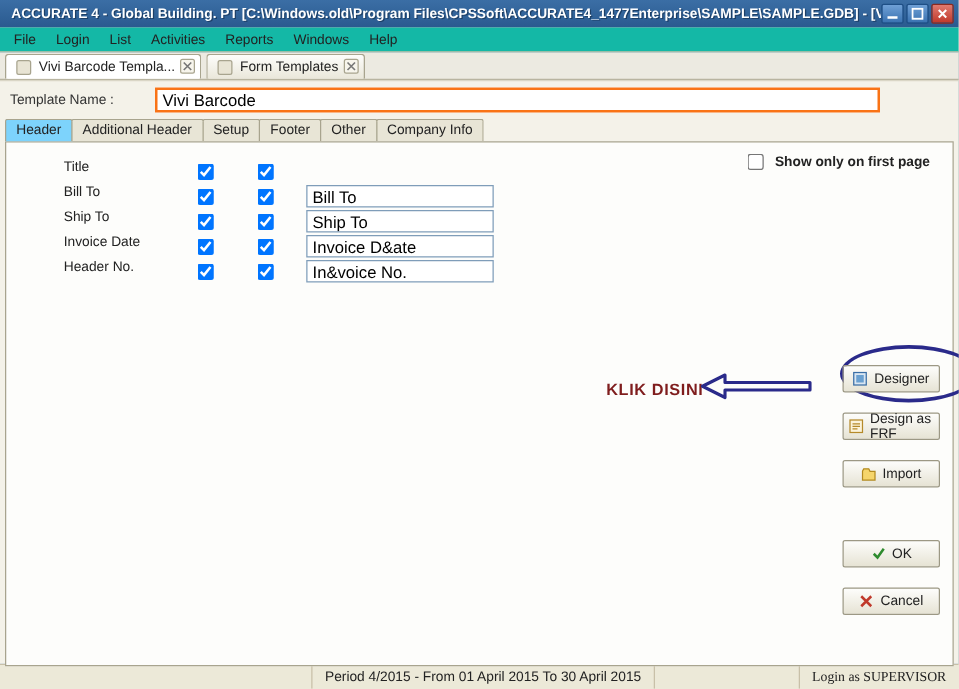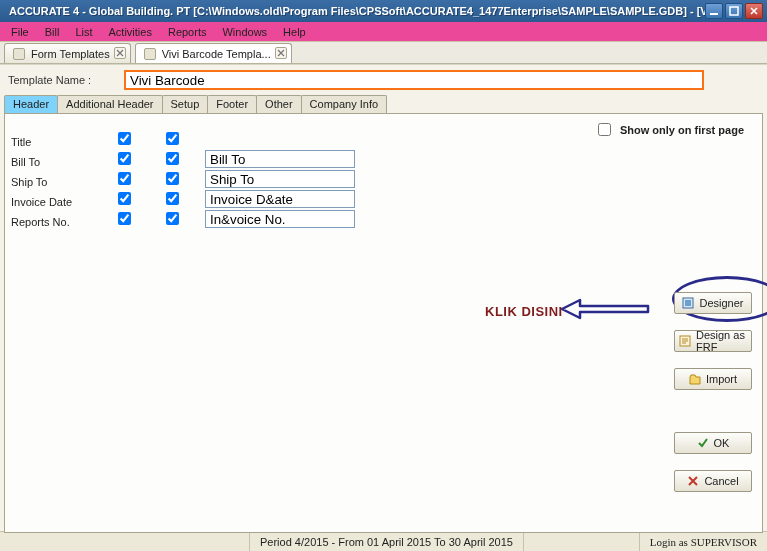--- a/index.html
+++ b/index.html
@@ -7,21 +7,21 @@
   
   .titlebar { height: 22px; background: linear-gradient(#3b6ea5,#2a5a8f); color: #fff; display: flex; align-items: center; padding: 0 4px; justify-content: space-between; }
   .titlebar .left { display: flex; align-items: center; gap: 5px; overflow: hidden; white-space: nowrap; }
   .titlebar .appicon { width: 14px; height: 14px; background: #c33; border-radius: 2px; display: inline-block; }
   .titlebar .caption { font-weight: bold; font-size: 11px; text-shadow: 1px 1px 0 #1d3f66; }
   .titlebar .wbtns { display: flex; gap: 2px; }
   .titlebar .wbtn { width: 18px; height: 16px; background: linear-gradient(#6fa0d6,#3a72b0); border: 1px solid #1e4f86; border-radius: 2px; display: flex; align-items: center; justify-content: center; cursor: default; }
   .titlebar .wbtn.close { background: linear-gradient(#e07a6f,#c0392b); border-color:#8a2a20; }
   .titlebar .wbtn svg { display:block; }
   
-  .menubar { height: 20px; background: #ec4899; border-bottom: 1px solid #c8c0a8; display: flex; align-items: center; padding: 0 4px; gap: 2px; }
+  .menubar { height: 20px; background: #14b8a6; border-bottom: 1px solid #c8c0a8; display: flex; align-items: center; padding: 0 4px; gap: 2px; }
   .menubar .menuitem { padding: 2px 7px; cursor: default; }
   
   .mdi { position: relative; background: #7e98b4; height: 489px; }
   .mdi-tabs { height: 22px; background: #eceae1; border-bottom: 1px solid #b8b4a0; display: flex; align-items: flex-end; padding-left: 4px; gap: 4px; }
   .mdi-tab { height: 20px; border: 1px solid #a8a48e; border-bottom: none; background: linear-gradient(#fdfdfb,#eae7da); border-radius: 3px 3px 0 0; display: flex; align-items: center; padding: 0 20px 0 8px; gap: 6px; position: relative; cursor: default; }
   .mdi-tab .doticon { width: 12px; height: 12px; background: #e8e4d4; border: 1px solid #a8a48e; border-radius: 2px; }
   .mdi-tab .xbtn { position: absolute; right: 4px; top: 3px; width: 12px; height: 12px; border: 1px solid #a8a48e; background: #f7f5ec; display:flex; align-items:center; justify-content:center; border-radius:2px; }
   .mdi-tab.active { background: #fff; }
   
   .childwin { position: absolute; left: 0; top: 22px; right: 0; bottom: 0; background: #f4f2e9; border-top: 1px solid #dad6c6; }
@@ -35,21 +35,21 @@
   .section-body { border: 1px solid #a8a48e; background: #fdfdfb; margin: 0 4px; height: 420px; position: relative; }
   
   .colhdrs { display: flex; align-items: center; padding: 6px 0 4px 100px; gap: 0; font-weight: bold; }
   .colhdrs .c-screen { width: 50px; text-align: center; }
   .colhdrs .c-print { width: 46px; text-align: center; }
   .colhdrs .c-name { padding-left: 10px; }
   .showonly { position: absolute; right: 18px; top: 6px; display: flex; align-items: center; gap: 6px; font-weight: bold; }
   .showonly input { width:13px; height:13px; }
   
   .fields { margin-top: 14px; }
-  .frow { display: flex; align-items: flex-end; height: 20px; margin-bottom: 0; }
+  .frow { display: flex; align-items: flex-start; height: 20px; margin-bottom: 0; margin-left: 40px; }
   .frow .lbl { width: 94px; padding-left: 6px; }
   .frow .cb { width: 50px; text-align: center; }
   .frow .cb2 { width: 46px; text-align: center; }
   .frow input[type=checkbox] { width: 13px; height: 13px; }
   .frow input[type=text] { width: 150px; height: 18px; border: 1px solid #7f9db9; padding: 0 4px; background: #fff; margin-left: 10px; }
   
   .annot-text { position: absolute; left: 480px; top: 190px; color: #7f1d1d; font-weight: bold; font-size: 13px; letter-spacing: 0.5px; }
   .annot-arrow { position: absolute; left: 555px; top: 180px; }
   .annot-ellipse { position: absolute; right: -20px; top: 162px; width: 110px; height: 46px; border: 3px solid #2a2a8a; border-radius: 50%; pointer-events: none; }
   
@@ -86,49 +86,49 @@
     <div class="wbtn close">
         <svg width="10" height="10">
           <path d="M2 2 L8 8 M8 2 L2 8" stroke="#fff" stroke-width="1.6"></path>
         </svg>
       </div>
   </div>
 </div>
 
 <div class="menubar">
   <span class="menuitem">File</span>
-  <span class="menuitem">Bill</span>
+  <span class="menuitem">Login</span>
   <span class="menuitem">List</span>
   <span class="menuitem">Activities</span>
   <span class="menuitem">Reports</span>
   <span class="menuitem">Windows</span>
   <span class="menuitem">Help</span>
 </div>
 
 <div class="mdi">
 
   <div class="mdi-tabs">
+    <div class="mdi-tab active">
+      <span class="doticon"></span>
+      <span>Vivi Barcode Templa...</span>
+      <span class="xbtn">
+          <svg width="8" height="8">
+            <path d="M1 1 L7 7 M7 1 L1 7" stroke="#777" stroke-width="1.3"></path>
+          </svg>
+        </span>
+    </div>
     <div class="mdi-tab">
       <span class="doticon"></span>
       <span>Form Templates</span>
       <span class="xbtn">
           <svg width="8" height="8">
             <path d="M1 1 L7 7 M7 1 L1 7" stroke="#777" stroke-width="1.3"></path>
           </svg>
         </span>
     </div>
-    <div class="mdi-tab active">
-      <span class="doticon"></span>
-      <span>Vivi Barcode Templa...</span>
-      <span class="xbtn">
-          <svg width="8" height="8">
-            <path d="M1 1 L7 7 M7 1 L1 7" stroke="#777" stroke-width="1.3"></path>
-          </svg>
-        </span>
-    </div>
   </div>
 
   <div class="childwin">
 
     <div class="row-template">
       <label>Template Name :</label>
       <input type="text" value="Vivi Barcode" style="">
     </div>
 
     <div class="sectiontabs">
@@ -165,21 +165,21 @@
             <div class="cb2"><input type="checkbox" checked="" style=""></div>
             <input type="text" value="Ship To" style="">
           </div>
           <div class="frow">
             <div class="lbl">Invoice Date</div>
             <div class="cb"><input type="checkbox" checked="" style=""></div>
             <div class="cb2"><input type="checkbox" checked="" style=""></div>
             <input type="text" value="Invoice D&amp;ate" style="">
           </div>
           <div class="frow">
-            <div class="lbl">Reports No.</div>
+            <div class="lbl">Header No.</div>
             <div class="cb"><input type="checkbox" checked="" style=""></div>
             <div class="cb2"><input type="checkbox" checked="" style=""></div>
             <input type="text" value="In&amp;voice No." style="">
           </div>
         </div>
 
       <div class="annot-text">KLIK DISINI</div>
       <svg class="annot-arrow" width="90" height="30">
         <path d="M88 12 L20 12 L20 6 L2 15 L20 24 L20 18 L88 18 Z" fill="none" stroke="#2a2a8a" stroke-width="2.5" stroke-linejoin="round"></path>
       </svg>

